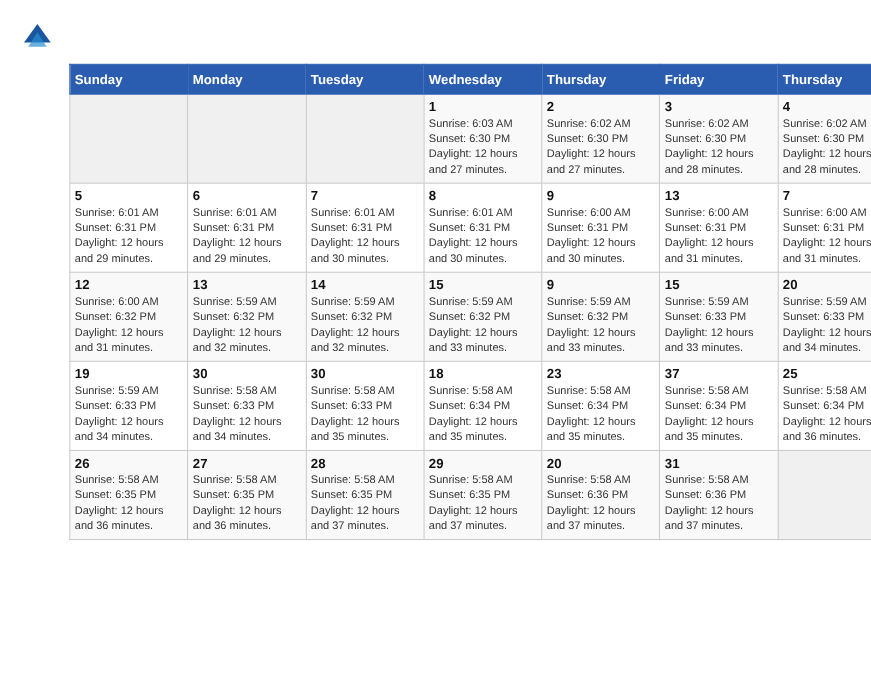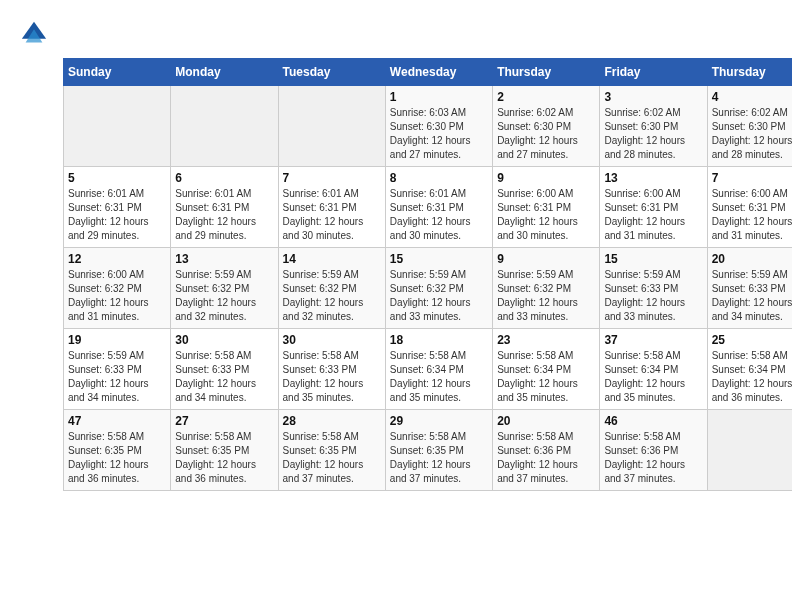--- a/index.html
+++ b/index.html
@@ -228,39 +228,39 @@
           <span class="day-number">37</span>
           <div class="day-info">Sunrise: 5:58 AM<br>Sunset: 6:34 PM<br>Daylight: 12 hours<br>and 35 minutes.</div>
         </td>
         <td>
           <span class="day-number">25</span>
           <div class="day-info">Sunrise: 5:58 AM<br>Sunset: 6:34 PM<br>Daylight: 12 hours<br>and 36 minutes.</div>
         </td>
       </tr>
       <tr>
         <td>
-          <span class="day-number">47</span>
+          <span class="day-number">26</span>
           <div class="day-info">Sunrise: 5:58 AM<br>Sunset: 6:35 PM<br>Daylight: 12 hours<br>and 36 minutes.</div>
         </td>
         <td>
           <span class="day-number">27</span>
           <div class="day-info">Sunrise: 5:58 AM<br>Sunset: 6:35 PM<br>Daylight: 12 hours<br>and 36 minutes.</div>
         </td>
         <td>
           <span class="day-number">28</span>
           <div class="day-info">Sunrise: 5:58 AM<br>Sunset: 6:35 PM<br>Daylight: 12 hours<br>and 37 minutes.</div>
         </td>
         <td>
           <span class="day-number">29</span>
           <div class="day-info">Sunrise: 5:58 AM<br>Sunset: 6:35 PM<br>Daylight: 12 hours<br>and 37 minutes.</div>
         </td>
         <td>
           <span class="day-number">20</span>
           <div class="day-info">Sunrise: 5:58 AM<br>Sunset: 6:36 PM<br>Daylight: 12 hours<br>and 37 minutes.</div>
         </td>
         <td>
-          <span class="day-number">46</span>
+          <span class="day-number">31</span>
           <div class="day-info">Sunrise: 5:58 AM<br>Sunset: 6:36 PM<br>Daylight: 12 hours<br>and 37 minutes.</div>
         </td>
         <td class="empty"></td>
       </tr>
     </tbody>
 </table>
 
 </body></html>

